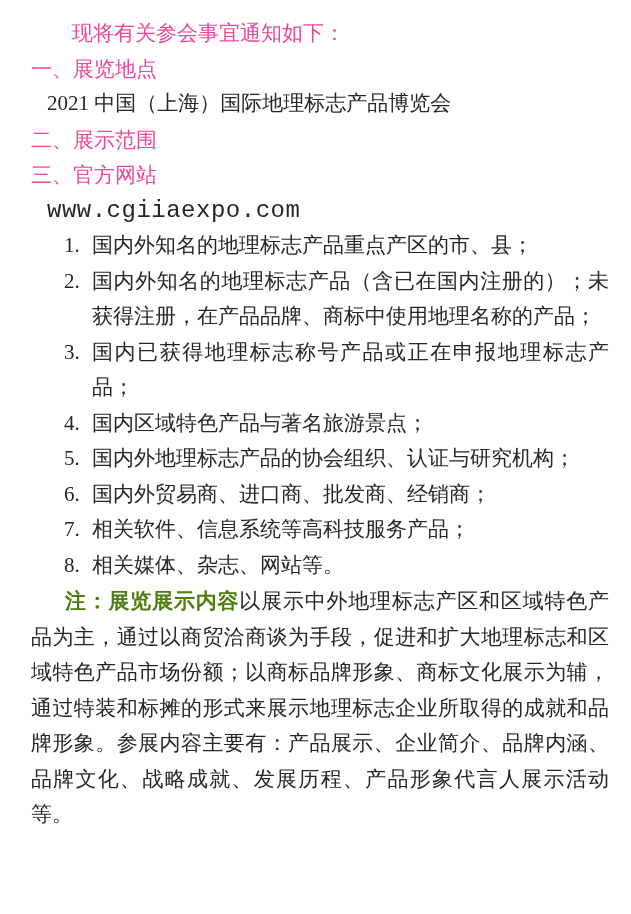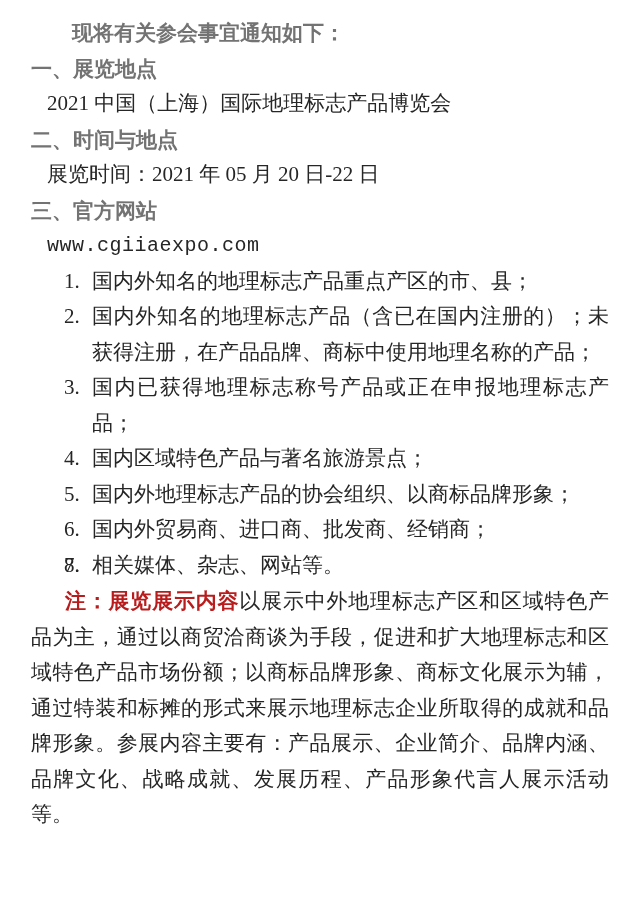--- a/index.html
+++ b/index.html
@@ -21,32 +21,32 @@
     overflow: hidden;
   }
   p, h2 {
     margin: 0;
     padding: 0;
     font-size: 21px;
     line-height: 35.5px;
   }
   .hei-bold {
     font-family: "Liberation Sans", "DejaVu Sans", sans-serif;
-    font-weight: 700;
-    color: #737373;
+    font-weight: 400;
+    color: #ec4899;
   }
   .intro {
     text-indent: 41px;
   }
   .block-indent {
     margin-left: 16px;
   }
   .url-line {
     font-family: "Liberation Mono", "DejaVu Sans Mono", monospace;
-    font-size: 20px;
+    font-size: 24px;
     letter-spacing: 0.5px;
   }
   .scope-list {
     margin: 0;
     padding: 0;
     list-style: none;
   }
   .scope-item {
     position: relative;
     margin-left: 33px;
@@ -58,37 +58,36 @@
     left: 0;
     top: 0;
   }
   .note-para {
     text-align: justify;
     text-indent: 34px;
   }
   .note-para .note-label {
     font-family: "Liberation Sans", "DejaVu Sans", sans-serif;
     font-weight: 700;
-    color: #b91c1c;
+    color: #4d7c0f;
   }
 </style>
 </head>
 <body>
 
 <div class="page">
 
   <p class="intro hei-bold">现将有关参会事宜通知如下：</p>
 
   <h2 class="hei-bold">一、展览地点</h2>
 
   <p class="block-indent">2021 中国（上海）国际地理标志产品博览会</p>
 
-  <h2 class="hei-bold">二、时间与地点</h2>
+  <h2 class="hei-bold">二、展示范围</h2>
 
-  <p class="block-indent">展览时间：2021 年 05 月 20 日-22 日</p>
 
 
   <h2 class="hei-bold">三、官方网站</h2>
 
   <p class="block-indent url-line">www.cgiiaexpo.com</p>
 
 
   <ol class="scope-list">
     <li class="scope-item">
       <span class="num">1.</span>
@@ -101,28 +100,29 @@
     <li class="scope-item">
       <span class="num">3.</span>
       <span>国内已获得地理标志称号产品或正在申报地理标志产品；</span>
     </li>
     <li class="scope-item">
       <span class="num">4.</span>
       <span>国内区域特色产品与著名旅游景点；</span>
     </li>
     <li class="scope-item">
       <span class="num">5.</span>
-      <span>国内外地理标志产品的协会组织、以商标品牌形象；</span>
+      <span>国内外地理标志产品的协会组织、认证与研究机构；</span>
     </li>
     <li class="scope-item">
       <span class="num">6.</span>
       <span>国内外贸易商、进口商、批发商、经销商；</span>
     </li>
     <li class="scope-item">
       <span class="num">7.</span>
+      <span>相关软件、信息系统等高科技服务产品；</span>
     </li>
     <li class="scope-item">
       <span class="num">8.</span>
       <span>相关媒体、杂志、网站等。</span>
     </li>
   </ol>
 
   <p class="note-para">
     <span class="note-label">注：展览展示内容</span><span>以展示中外地理标志产区和区域特色产品为主，通过以商贸洽商谈为手段，促进和扩大地理标志和区域特色产品市场份额；以商标品牌形象、商标文化展示为辅，通过特装和标摊的形式来展示地理标志企业所取得的成就和品牌形象。参展内容主要有：产品展示、企业简介、品牌内涵、品牌文化、战略成就、发展历程、产品形象代言人展示活动等。</span>
   </p>

